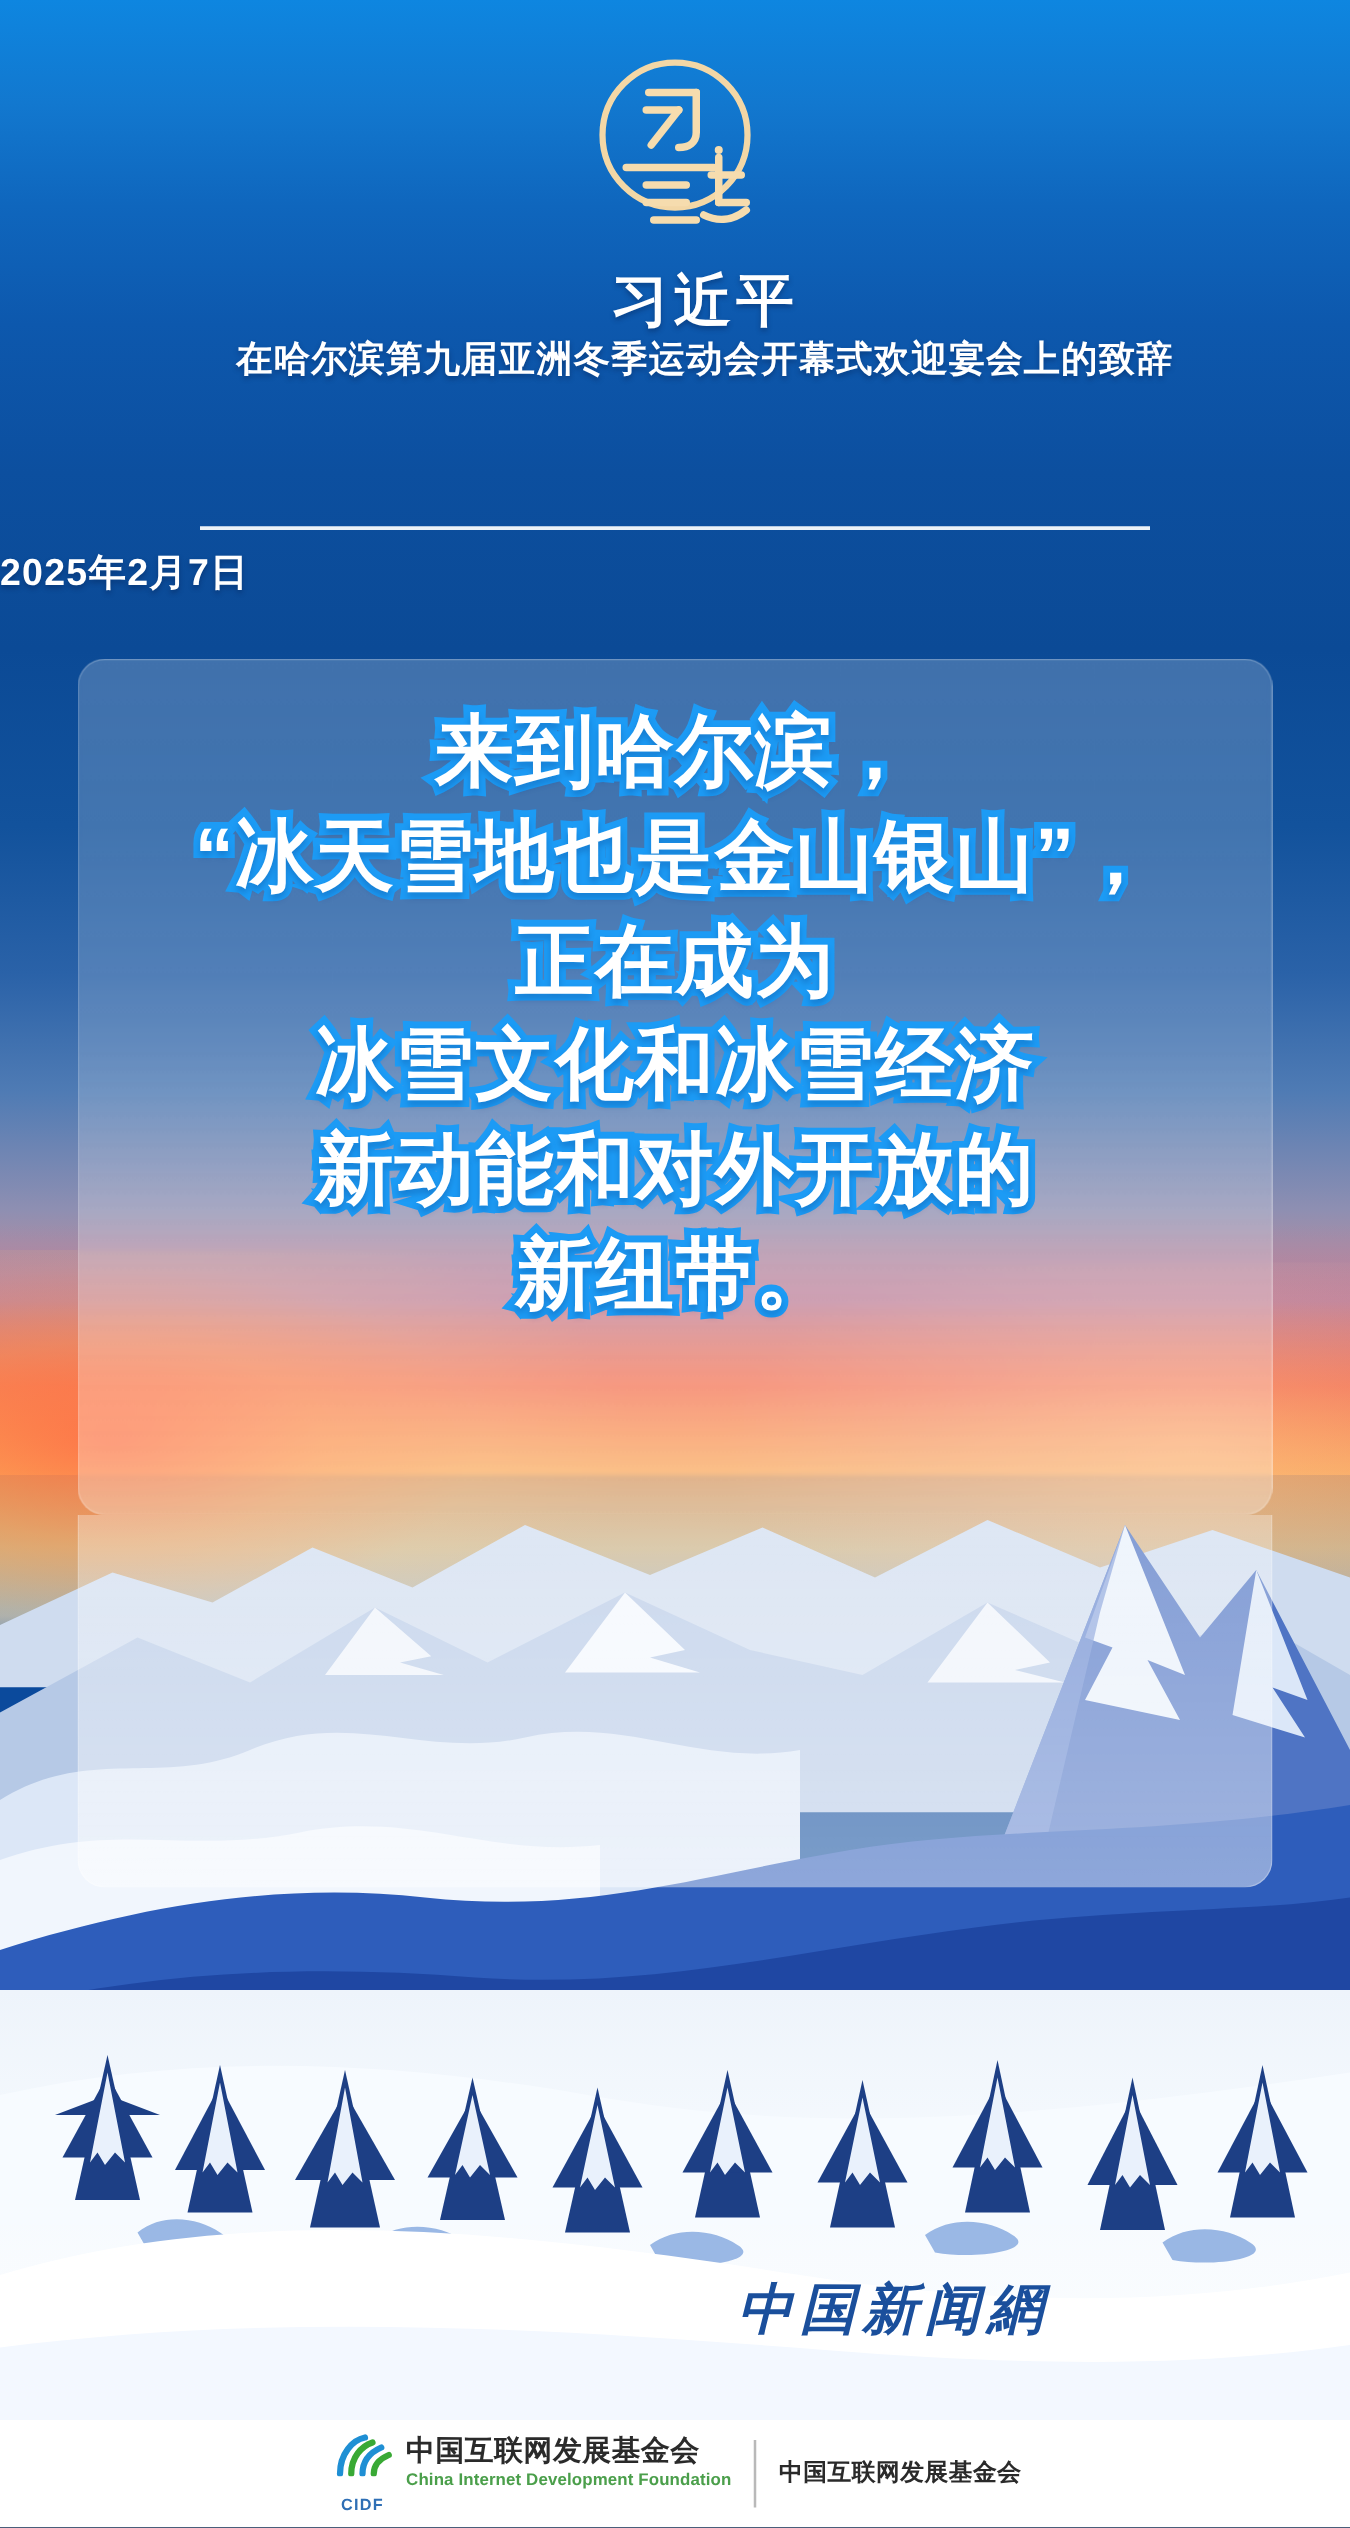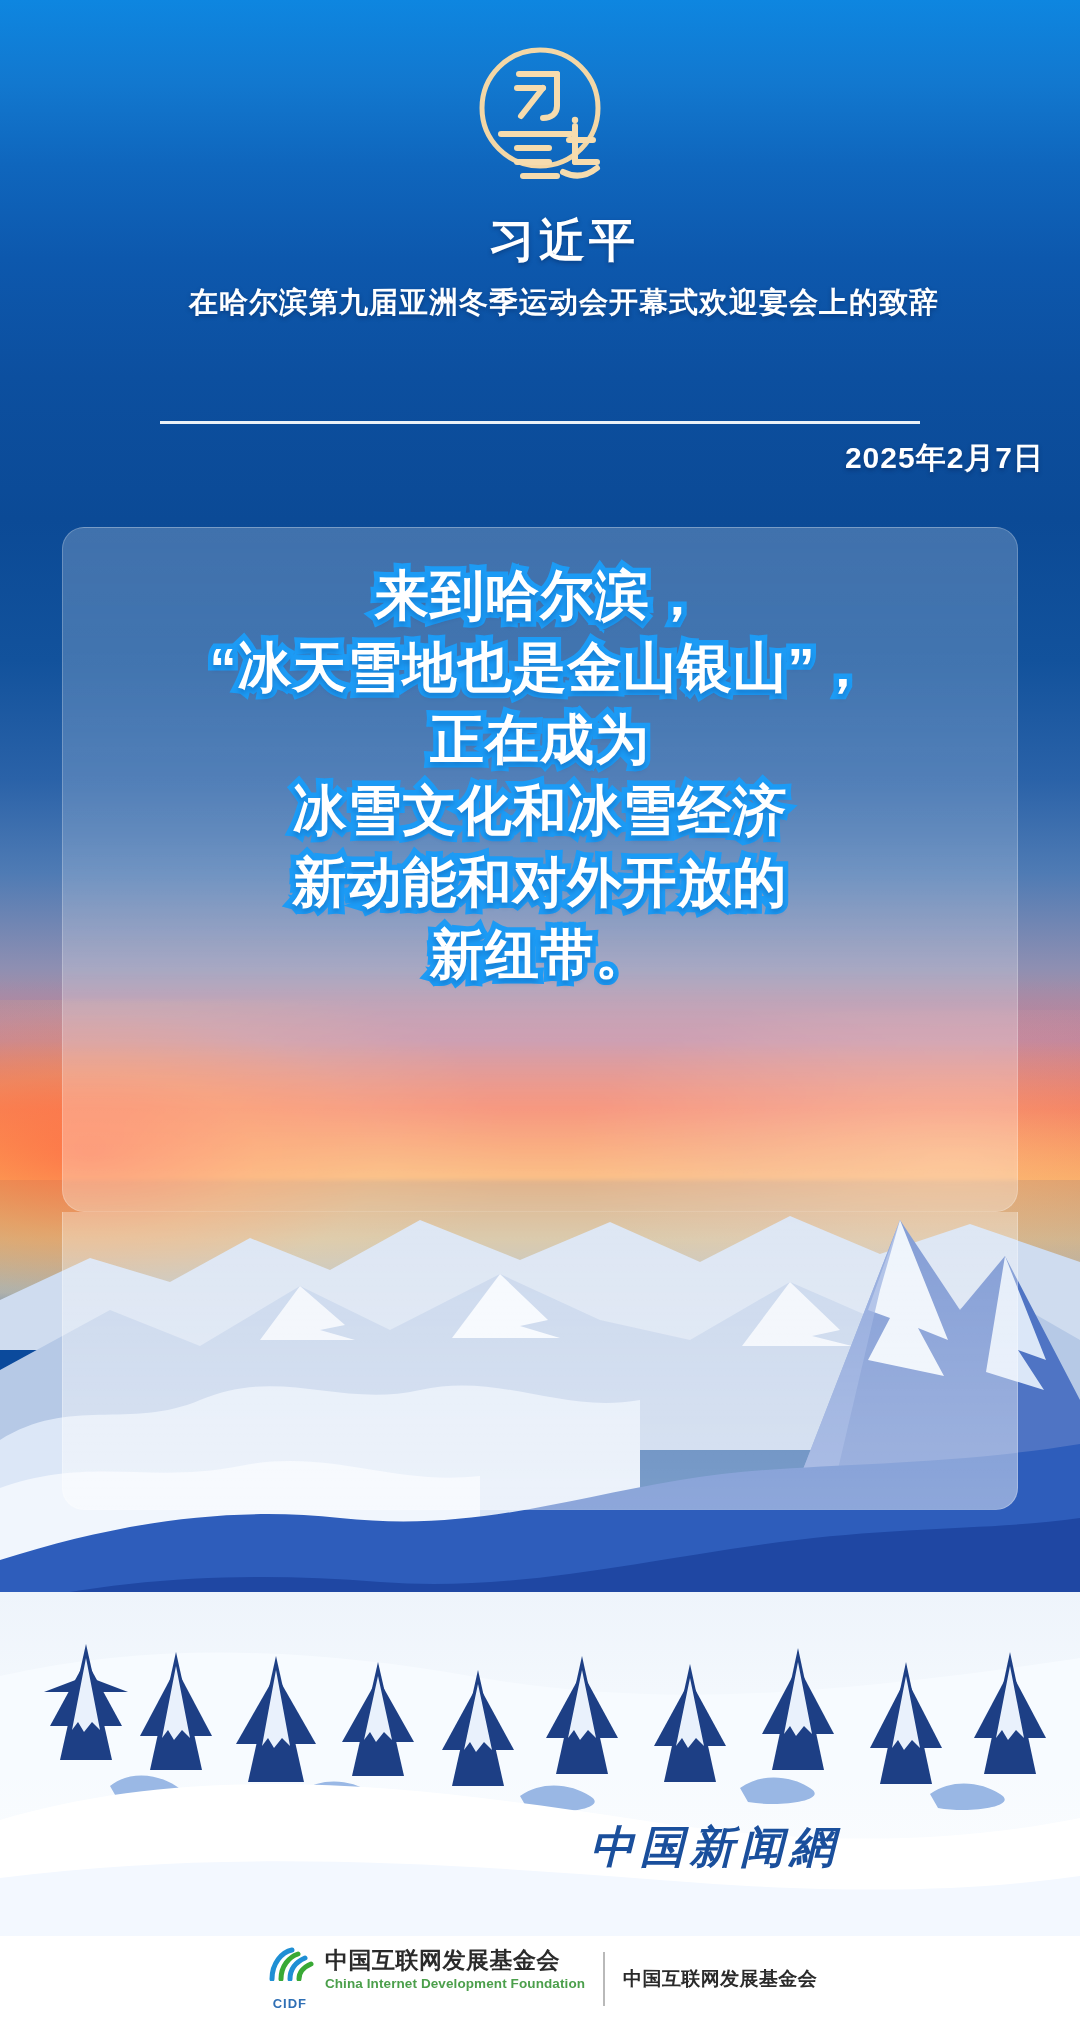--- a/index.html
+++ b/index.html
@@ -79,31 +79,30 @@
   .head {
     position:absolute; left:0; top:212px; width:1080px; text-align:center;
     color:#ffffff;
     padding-left:48px;
   }
   .head-name {
     font-size:46px; font-weight:bold; letter-spacing:4px;
     line-height:1.25; text-shadow:0 2px 4px rgba(0,20,60,.35);
   }
   .head-sub {
-    margin-top:14px;
     font-size:29px; font-weight:bold; letter-spacing:1px;
     line-height:1.3; text-shadow:0 2px 4px rgba(0,20,60,.35);
     white-space:nowrap;
   }
   .divider {
     position:absolute; left:50%; top:421px; transform:translateX(-50%);
     width:760px; height:3px; background:rgba(255,255,255,.92);
   }
   .head-date {
-    position:absolute; left:0; top:438px; width:1044px; text-align:right;
+    position:absolute; left:0; top:438px; width:1044px; text-align:left;
     color:#ffffff; font-size:30px; font-weight:bold; letter-spacing:1px;
     text-shadow:0 2px 4px rgba(0,20,60,.35);
   }
 
   
   .card {
     position:absolute; left:62px; top:527px;
     width:956px; height:685px;
     border-radius:22px;
     background:linear-gradient(180deg,
@@ -124,21 +123,21 @@
     border-left:1px solid rgba(255,255,255,.25);
     border-right:1px solid rgba(255,255,255,.25);
     border-bottom:1px solid rgba(255,255,255,.25);
   }
 
   .quote {
     position:absolute; left:62px; top:560px; width:956px;
     text-align:center;
   }
   .qline {
-    font-size:54px;
+    font-size:63px;
     font-weight:bold;
     line-height:1.33;
     letter-spacing:1px;
     color:#ffffff;
     white-space:nowrap;
     -webkit-text-stroke:11px #1c9bf5;
     paint-order:stroke fill;
     text-shadow:0 4px 5px rgba(10,50,120,.28);
   }
 

